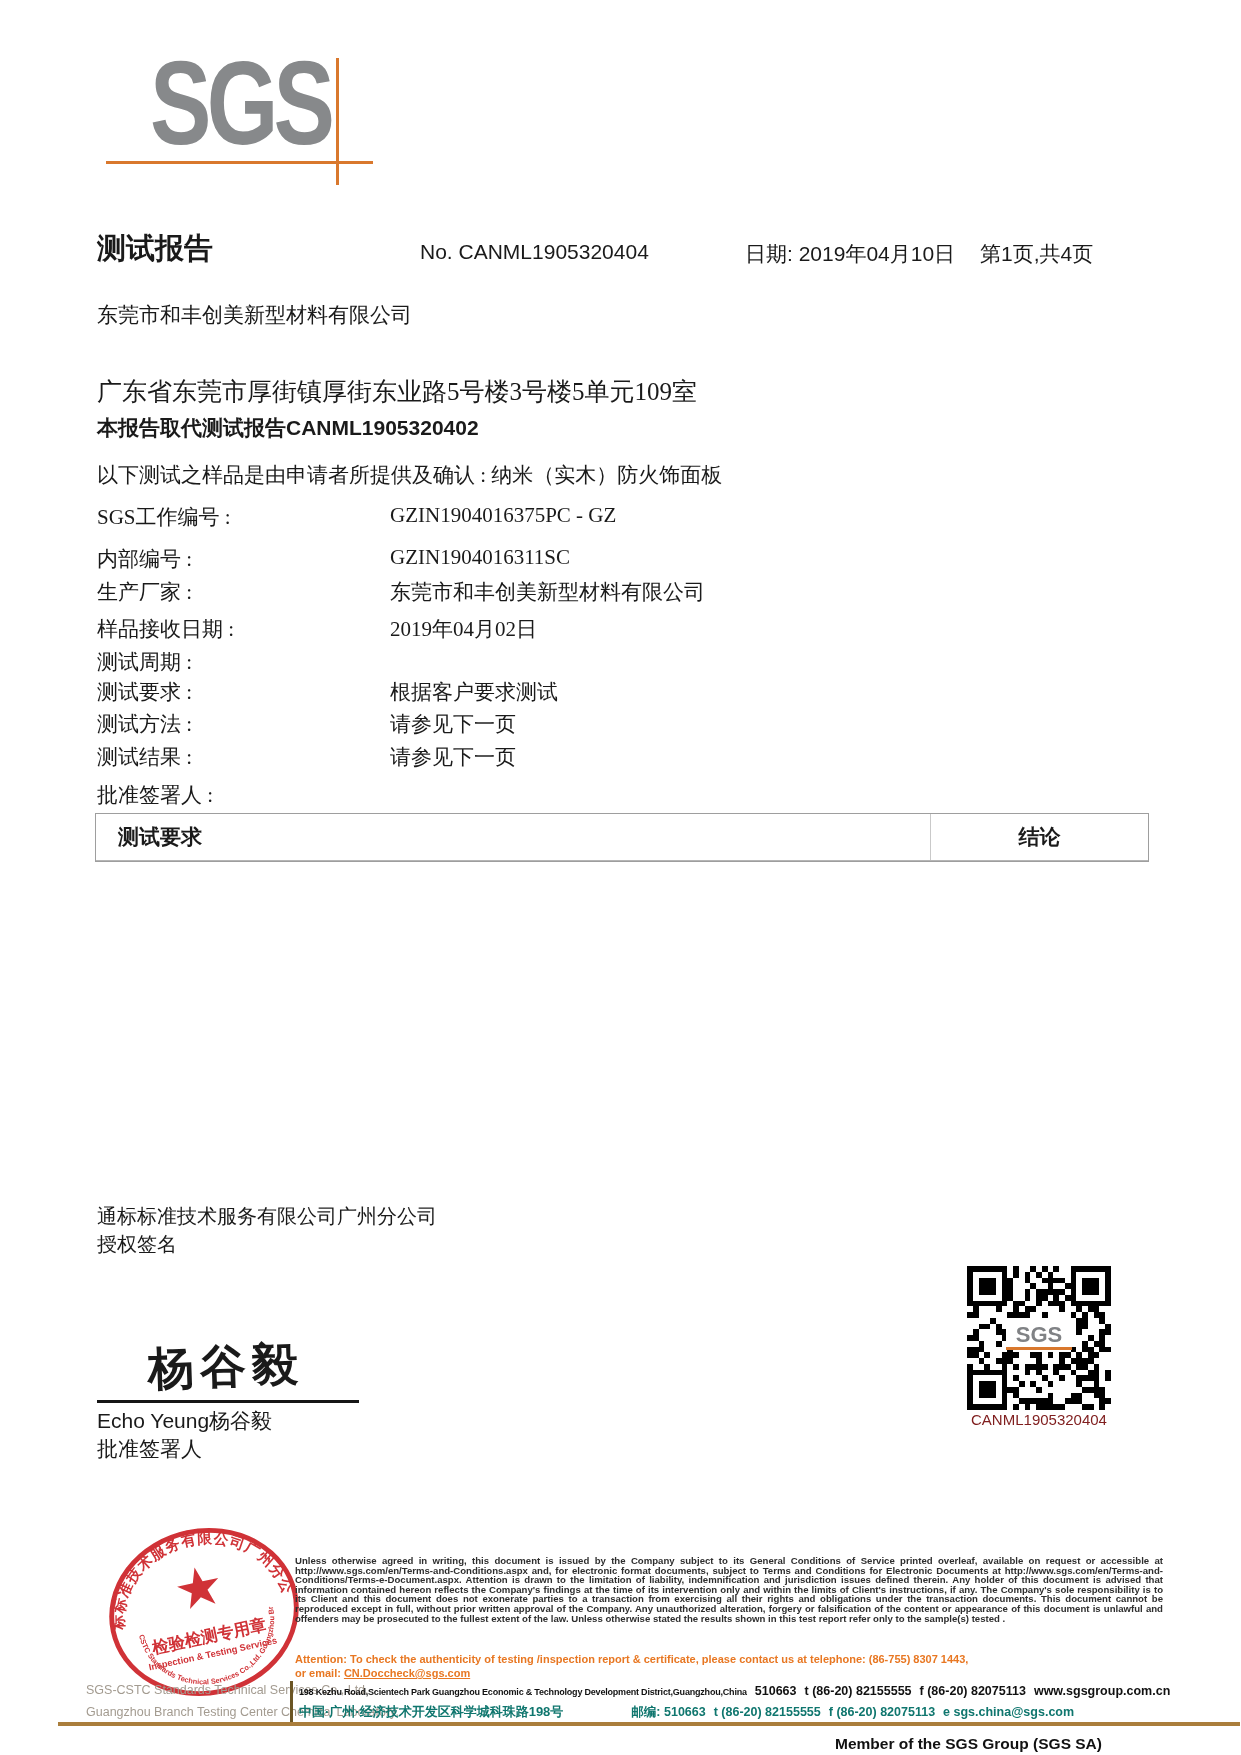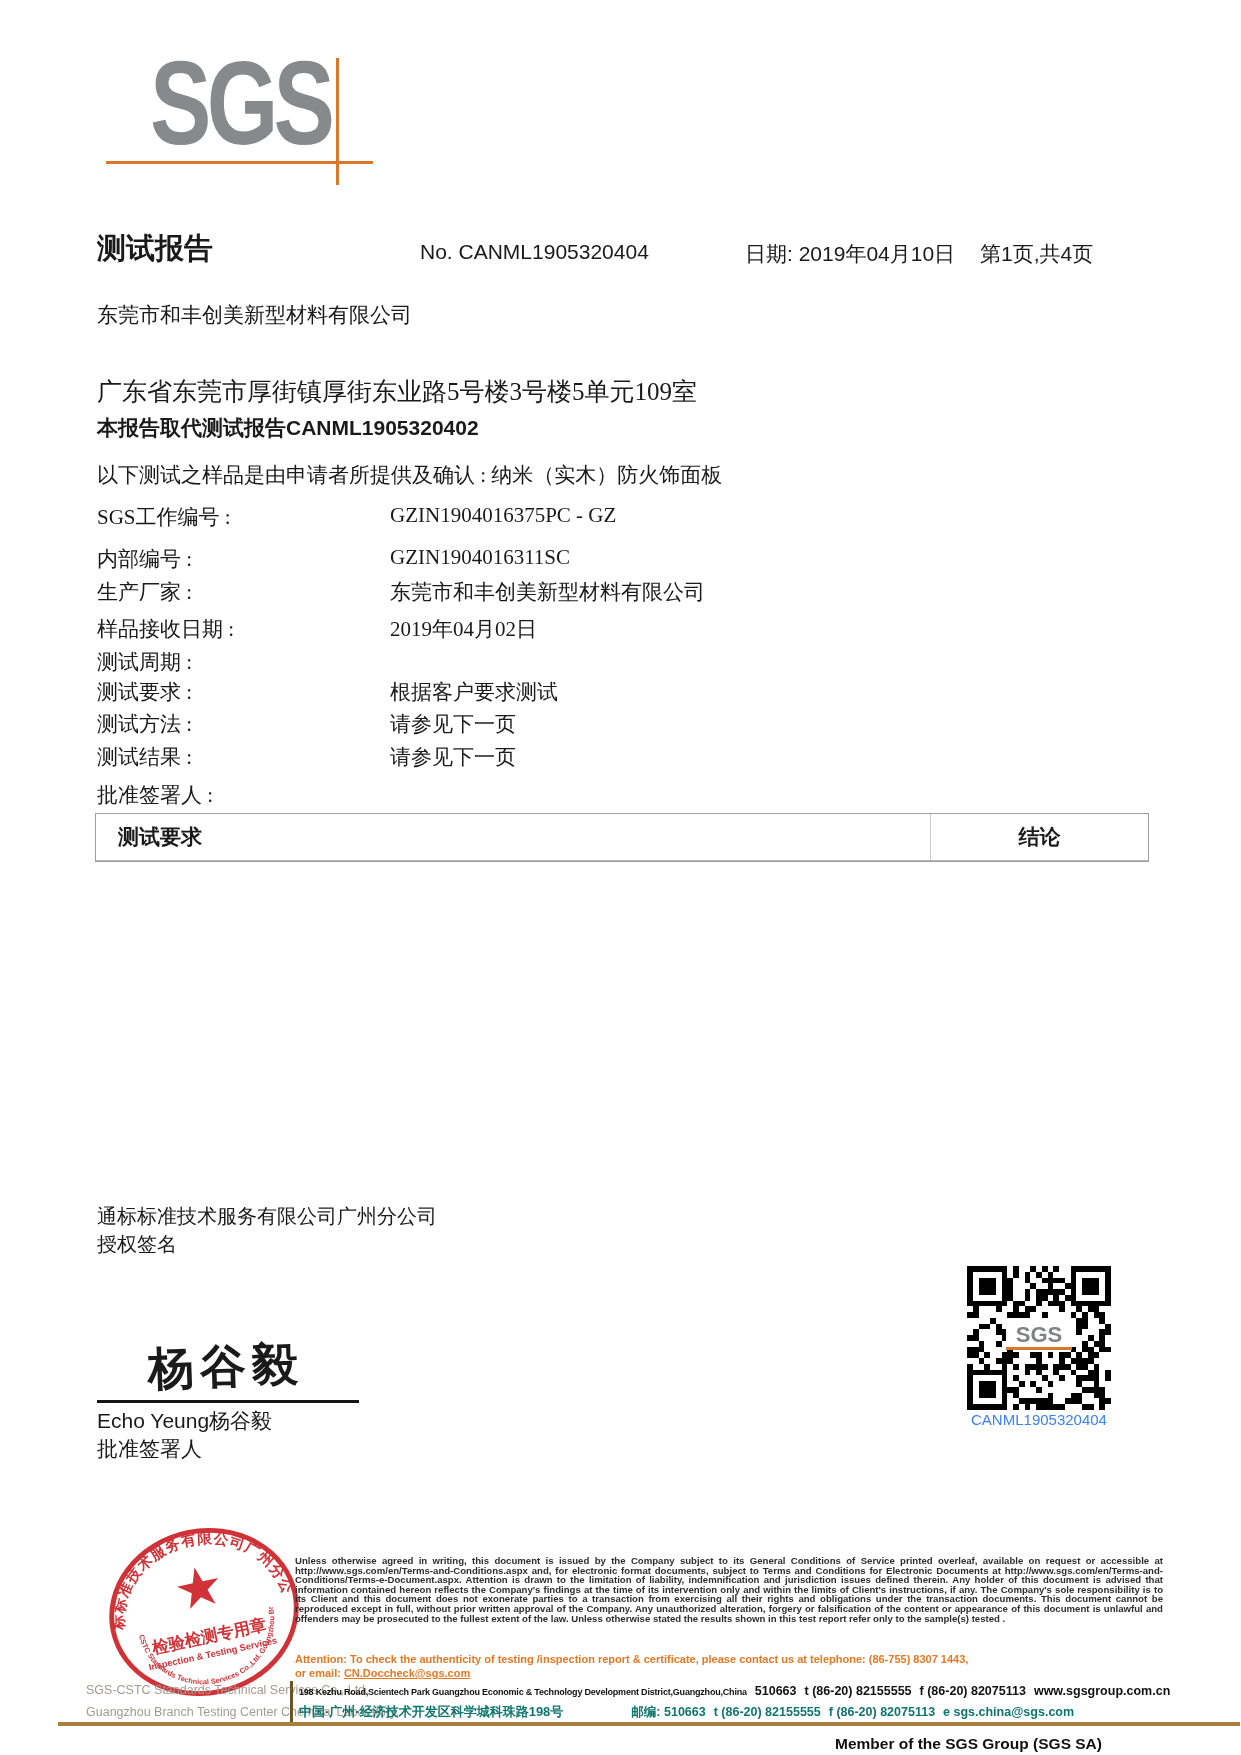--- a/index.html
+++ b/index.html
@@ -49,21 +49,21 @@
 
   
   .qr{left:967px;top:1266px;width:144px;height:144px;display:grid;
       grid-template-columns:repeat(25,1fr);grid-template-rows:repeat(25,1fr);background:#fff;}
   .qr div.on{background:#000;}
   .qr-label{left:992px;top:1322px;width:94px;text-align:center;font-family:"Liberation Sans",sans-serif;
             font-weight:bold;font-size:22px;color:#808285;background:#fff;line-height:1;
             border-bottom:3px solid #d9782d;padding:2px 0 1px 0;box-sizing:border-box;
             left:1006px;width:66px;}
   .qr-caption{left:960px;top:1411px;width:158px;text-align:center;font-size:15px;
-              font-family:"Liberation Sans",sans-serif;color:#3b82f6;}
+              font-family:"Liberation Sans",sans-serif;color:#7f1d1d;}
 
   
   .stamp{left:106px;top:1528px;width:196px;height:168px;transform:rotate(-12deg);opacity:0.93;}
   .stamp-cap1{left:86px;top:1683px;font-size:12.5px;color:#a39b90;font-family:"Liberation Sans",sans-serif;white-space:nowrap;}
   .stamp-cap2{left:86px;top:1705px;font-size:12.5px;color:#a39b90;font-family:"Liberation Sans",sans-serif;white-space:nowrap;}
 
   
   .legal{left:295px;top:1556px;width:868px;font-size:9.6px;line-height:9.6px;text-align:justify;
          font-weight:bold;color:#2e2e2e;font-family:"Liberation Sans",sans-serif;}
   .attn1{left:295px;top:1653px;font-size:11px;font-weight:bold;color:#e87722;font-family:"Liberation Sans",sans-serif;}

